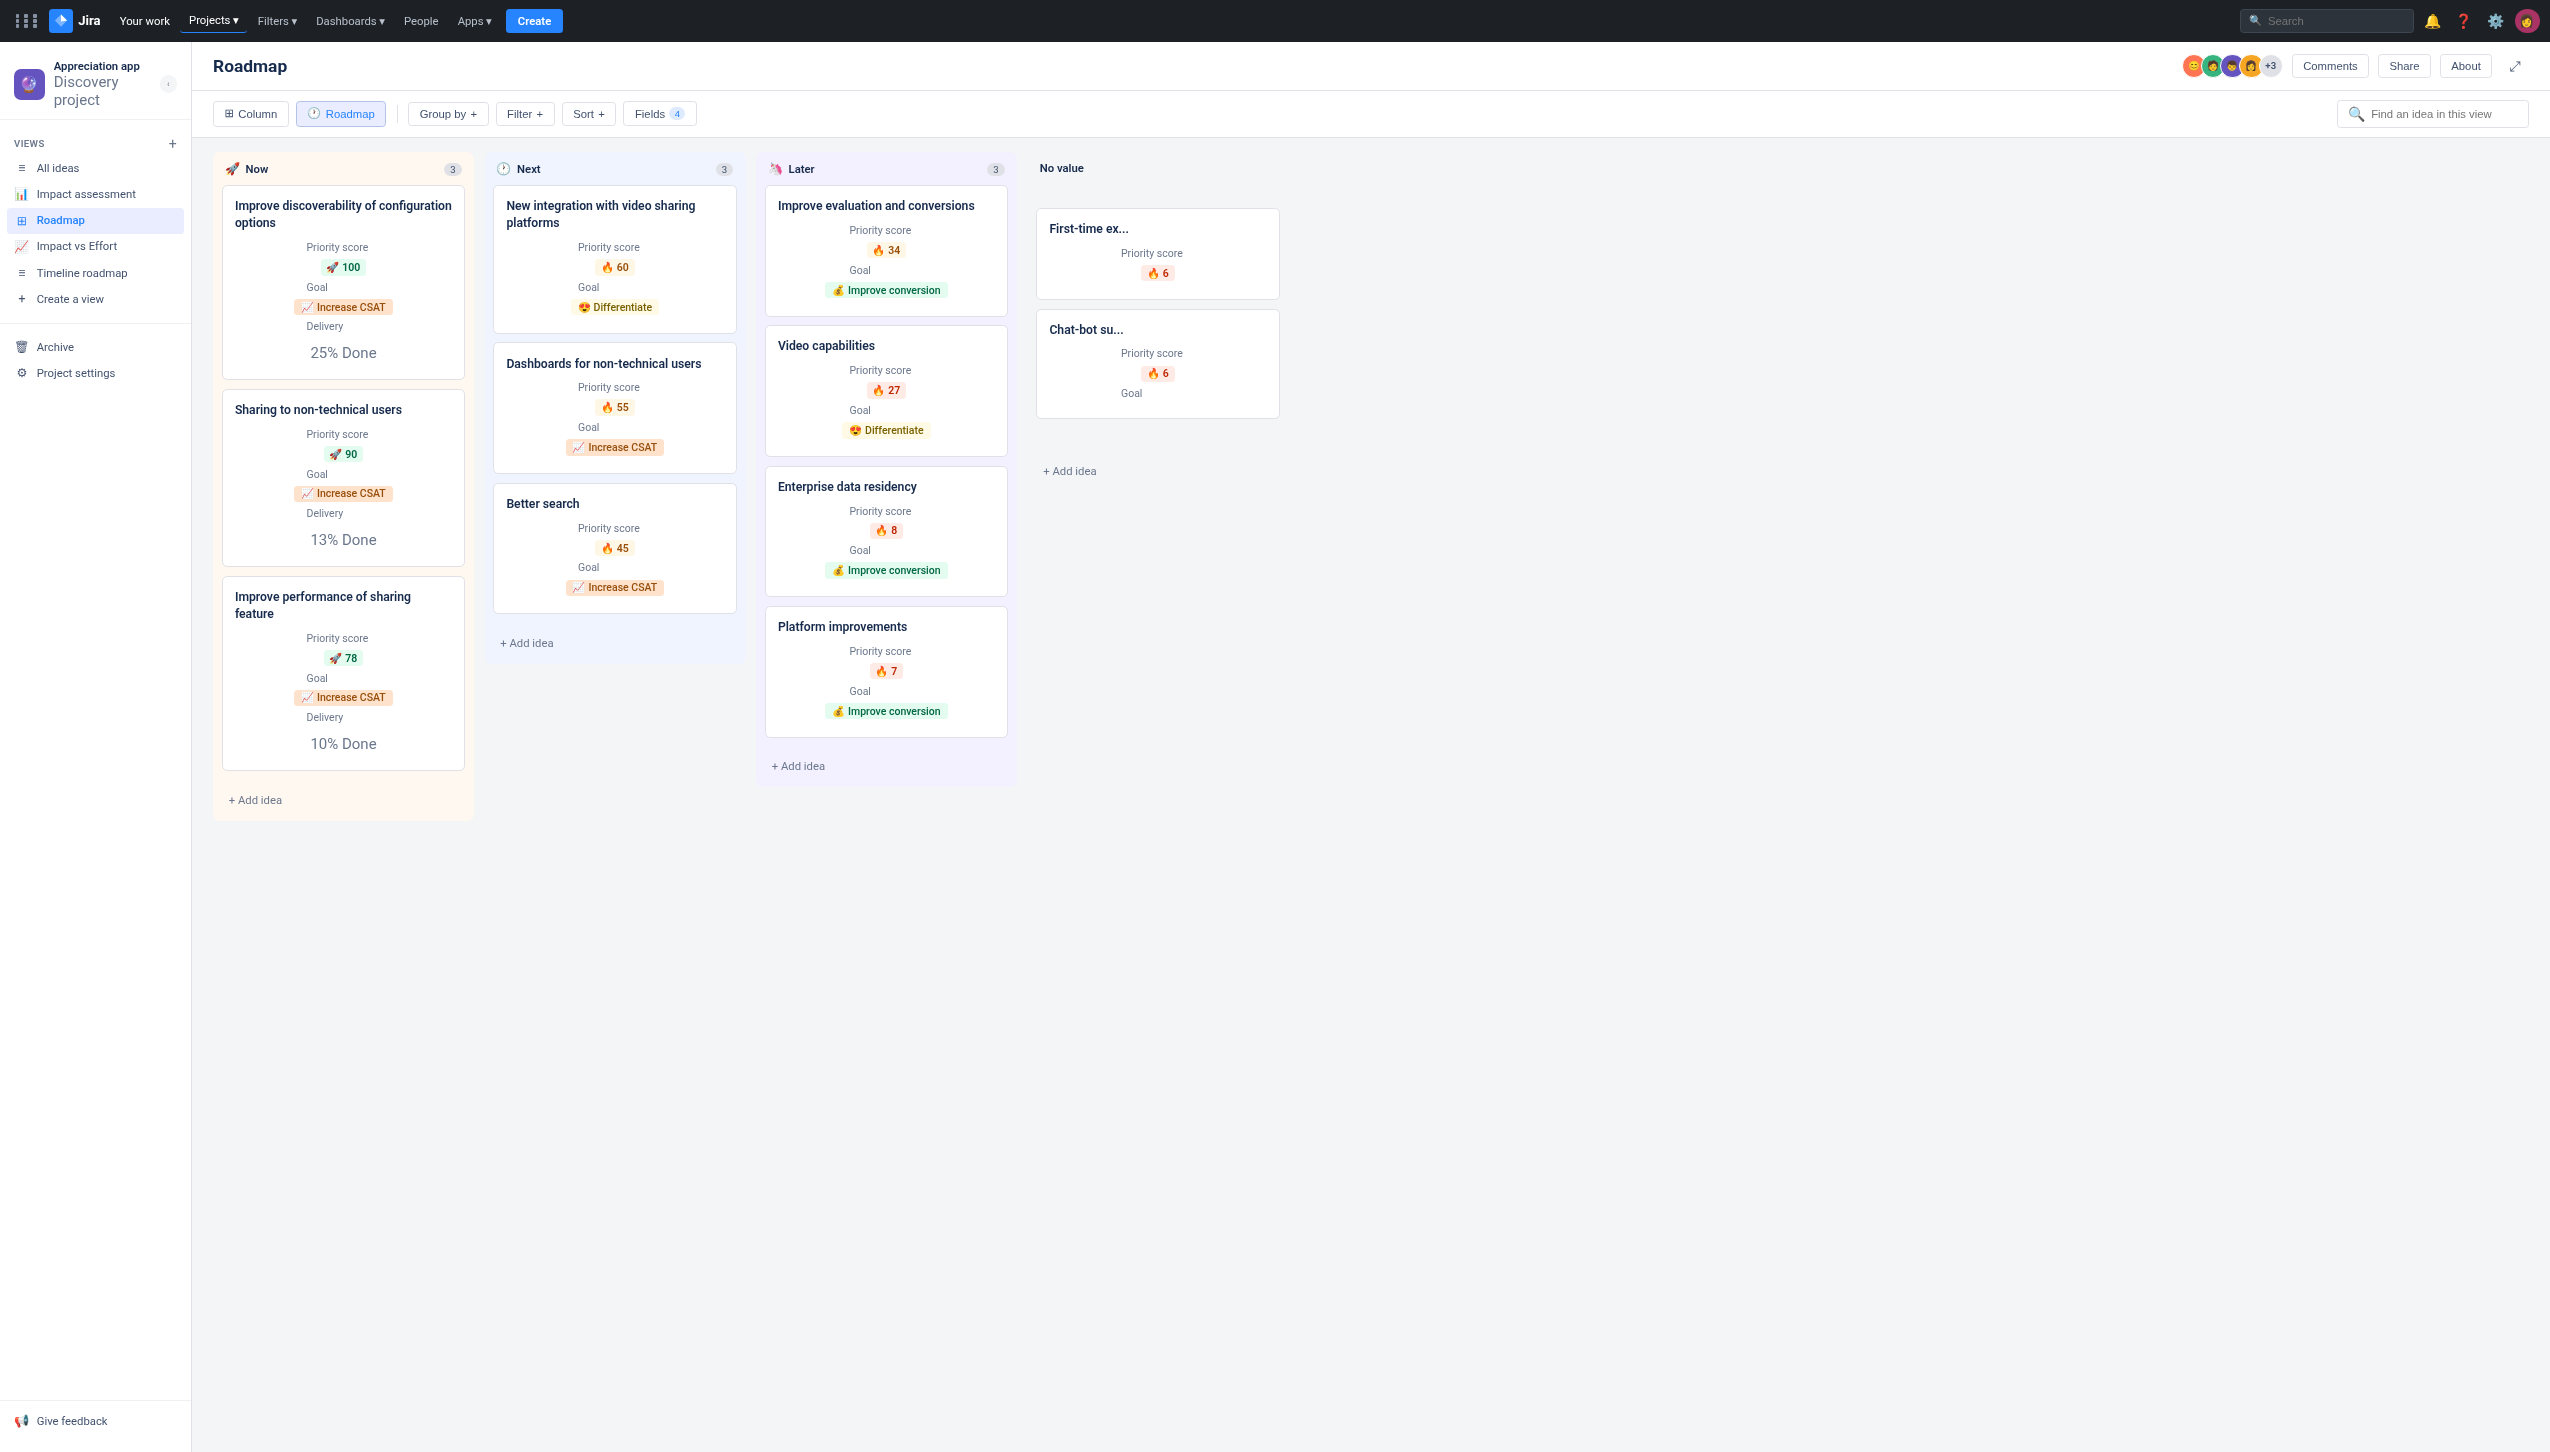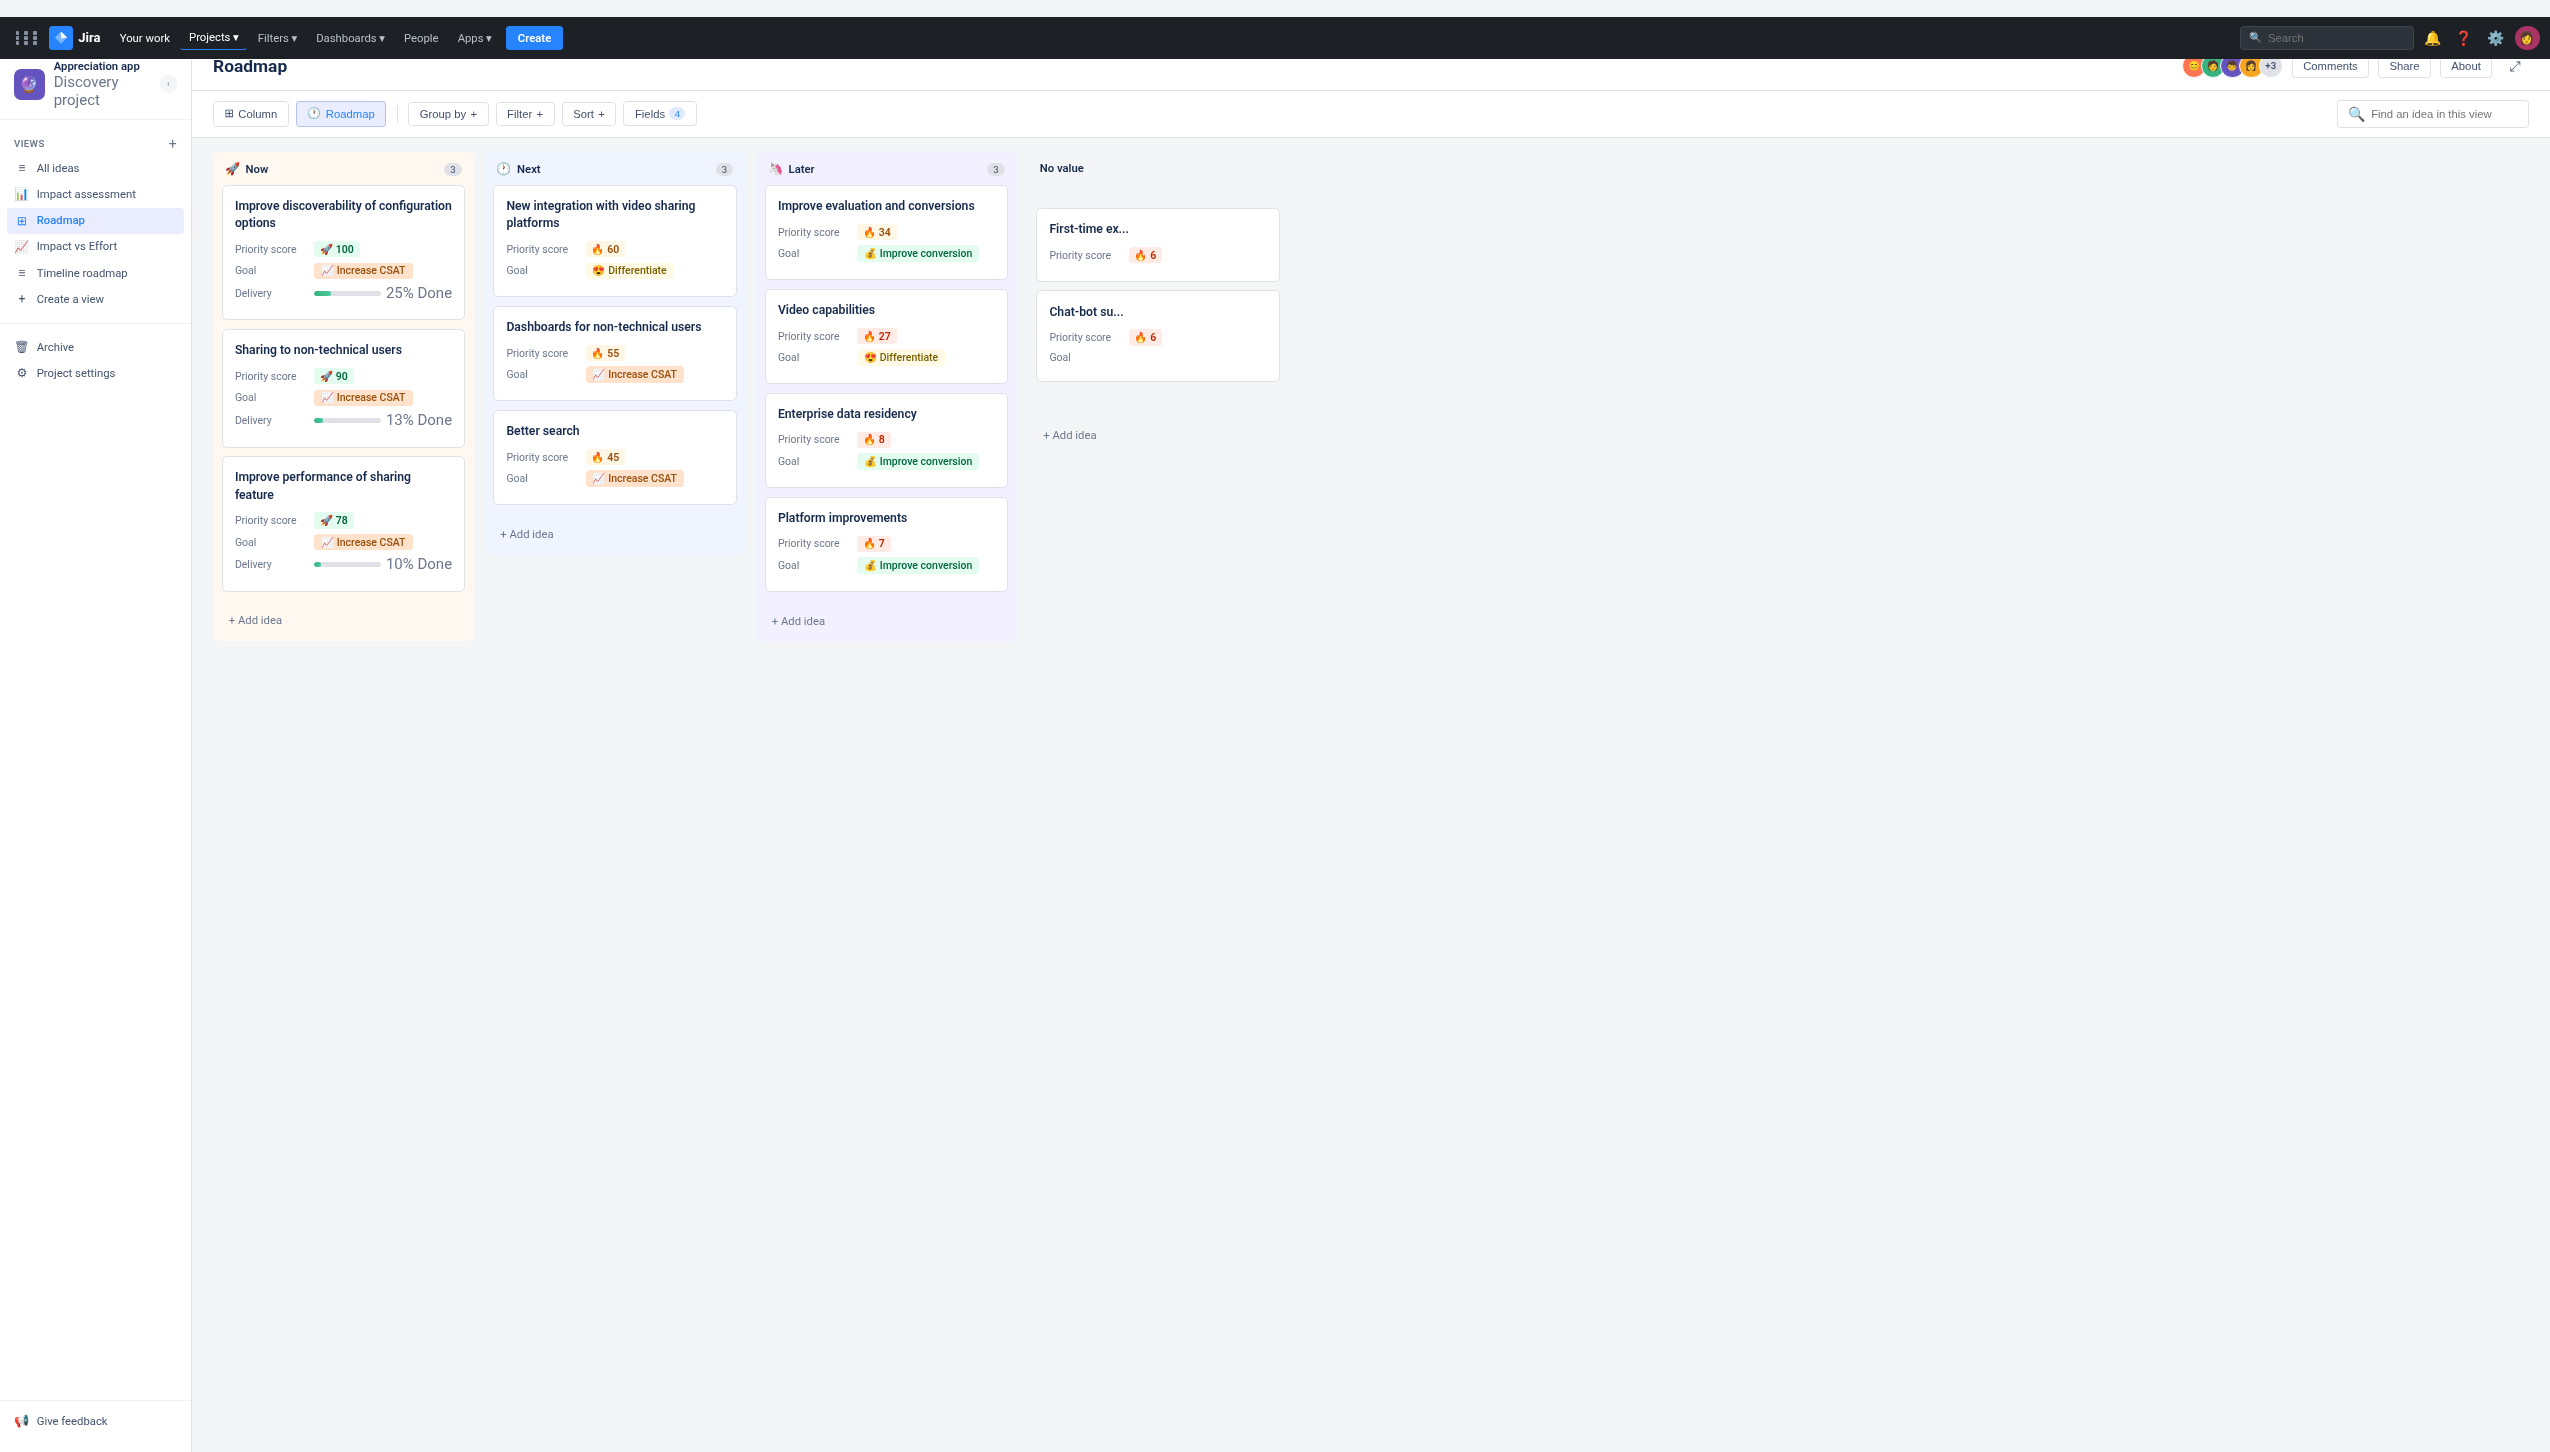--- a/index.html
+++ b/index.html
@@ -7,21 +7,21 @@
 
     
     .topnav {
       background: #1d2125;
       height: 42px;
       display: flex;
       align-items: center;
       padding: 0 10.5px;
       gap: 3.5px;
       position: fixed;
-      top: 17px; left: 0; right: 0;
+      top: 0; left: 0; right: 0;
       z-index: 100;
     }
     .topnav-grid { display: grid; grid-template-columns: repeat(3,7px); gap: 1.7px; padding: 5.2px; }
     .topnav-grid-dot { width: 3.5px; height: 3.5px; background: #8590a2; border-radius: 0.9px; }
     .topnav-logo { display: flex; align-items: center; gap: 5.2px; margin-right: 7px; }
     .topnav-logo-icon { width: 24.4px; height: 24.4px; background: #2684ff; border-radius: 3.5px; display: flex; align-items: center; justify-content: center; }
     .topnav-logo-text { color: #fff; font-weight: 700; font-size: 13px; }
     .topnav-nav { display: flex; align-items: center; gap: 1.7px; flex: 1; text-align: center; }
     .topnav-item { color: #b8c0cc; font-size: 11.3px; padding: 5.2px 8.7px; border-radius: 3.5px; cursor: pointer; display: flex; align-items: center; gap: 2.6px; }
     .topnav-item.active { color: #fff; }
@@ -87,21 +87,21 @@
     .column-title { display: flex; align-items: center; gap: 5.2px; font-size: 11.3px; font-weight: 600; color: #172b4d; }
     .col-emoji { font-size: 12.2px; }
     .column-count { background: #dfe1e6; color: #42526e; font-size: 9.6px; padding: 0.9px 6.1px; border-radius: 8.7px; }
     .column-body { padding: 0 8.7px; overflow-y: auto; flex: 1; }
     .column-footer { padding: 8.7px 12.2px; }
     .add-idea-btn { display: flex; align-items: center; gap: 4.4px; font-size: 11.3px; color: #6b778c; cursor: pointer; padding: 5.2px 3.5px; border-radius: 3.5px; }
 
     
     .card { background: #fff; border-radius: 5.2px; border: 0.9px solid #dfe1e6; padding: 12.2px; margin-bottom: 8.7px; cursor: pointer; }
     .card-title { font-size: 12.2px; font-weight: 600; color: #172b4d; margin-bottom: 8.7px; line-height: 1.4; }
-    .card-field { display: flex; align-items: center; gap: 5.2px; margin-bottom: 5.2px; font-size: 10.5px; }
+    .card-field { display: flex; align-items: center; gap: 5.2px; margin-bottom: 5.2px; font-size: 10.5px; flex-direction: column; }
     .card-field-label { color: #6b778c; min-width: 74px; }
     .score-badge { display: flex; align-items: center; gap: 3.5px; background: #deebff; color: #0747a6; border-radius: 3.5px; padding: 1.7px 6.1px; font-size: 10.5px; font-weight: 600; }
     .goal-badge { display: flex; align-items: center; gap: 3.5px; border-radius: 3.5px; padding: 1.7px 7px; font-size: 10.5px; font-weight: 500; }
     .progress-bar-bg { background: #dfe1e6; border-radius: 3.5px; height: 5.2px; flex: 1; overflow: hidden; }
     .progress-bar-fill { height: 100%; border-radius: 3.5px; background: linear-gradient(90deg, #36b37e, #4cc9a0); }
     .progress-label { font-size: 15px; color: #6b778c; white-space: nowrap; }
 
     
     ::-webkit-scrollbar { width: 5.2px; height: 5.2px; }
     ::-webkit-scrollbar-track { background: transparent; }

